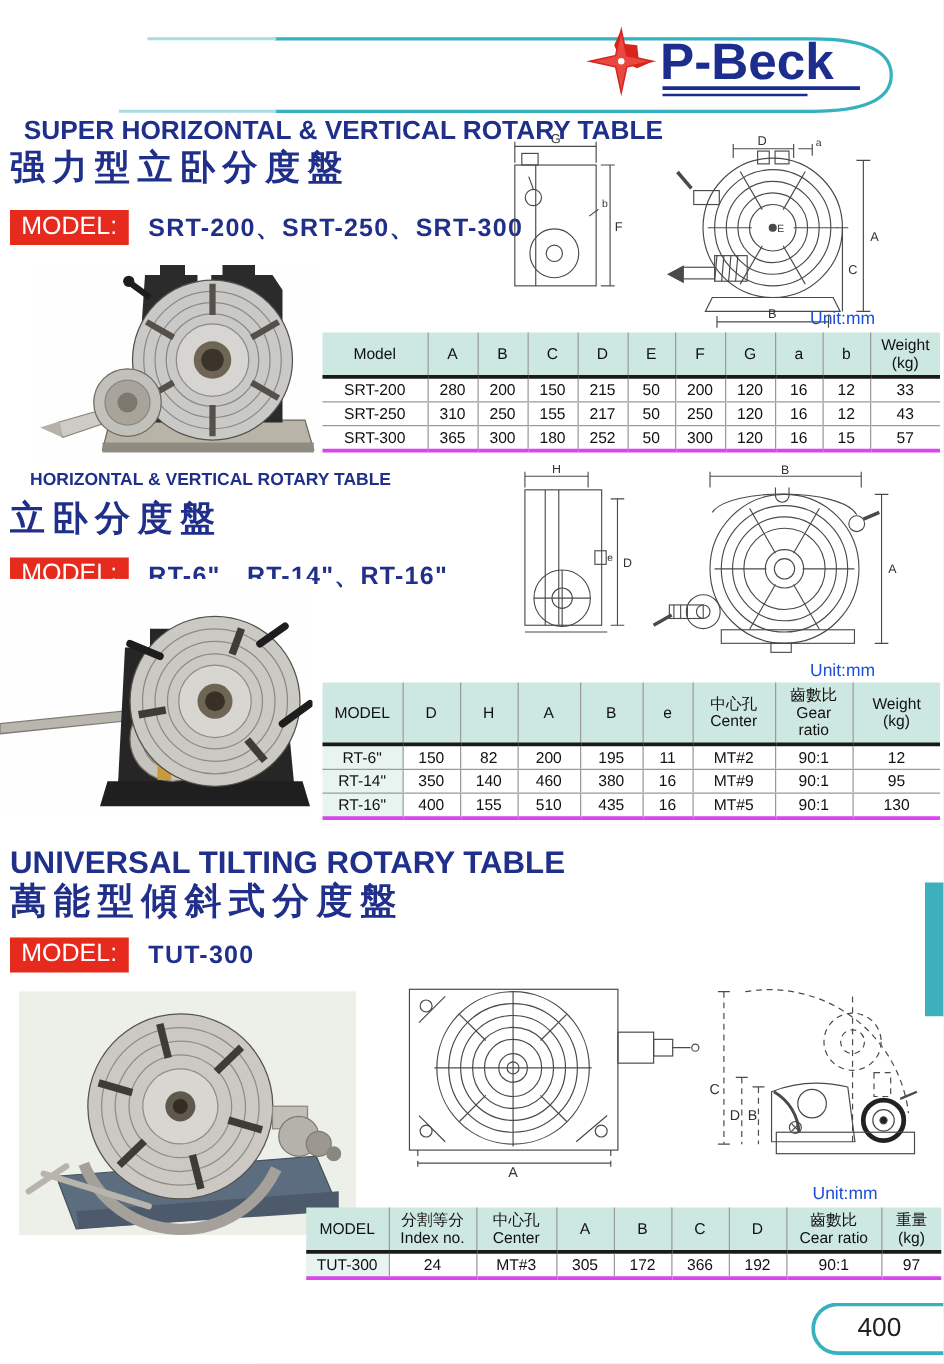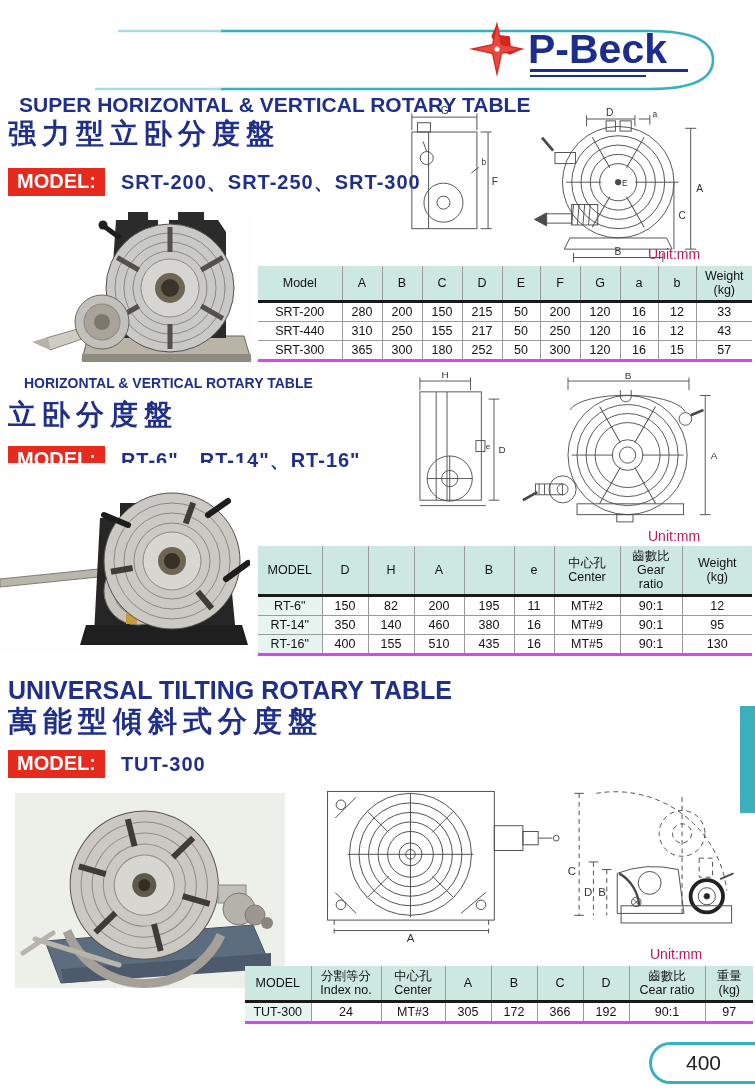--- a/index.html
+++ b/index.html
@@ -5,23 +5,23 @@
   html,body{margin:0;padding:0;background:#e8e8e8;}
   #page{position:relative;width:755px;height:1091px;background:#fff;overflow:hidden;
         font-family:"Liberation Sans",sans-serif;color:#111;}
   .abs{position:absolute;}
   
   #hdr-title{left:126px;top:24px;font-size:42px;font-weight:bold;letter-spacing:10px;color:#0d0d0d;}
   
   .ttl-en{font-weight:bold;color:#20308a;line-height:1;}
   .ttl-zh{font-weight:bold;color:#20308a;letter-spacing:6px;line-height:1;}
   .model-row{display:flex;align-items:center;}
-  .model-badge{background:#e62a1d;color:#fff;font-weight:bold;font-size:20px;padding:2px 9px 4px;line-height:1.1;}
+  .model-badge{background:#e62a1d;color:#fff;font-weight:normal;font-size:20px;padding:2px 9px 4px;line-height:1.1;}
   .model-list{color:#20308a;font-weight:bold;font-size:20px;margin-left:16px;letter-spacing:1px;}
-  .unit{font-size:14px;color:#be185d;}
+  .unit{font-size:14px;color:#1d4ed8;}
   
   table.t{border-collapse:collapse;table-layout:fixed;font-size:12.5px;}
   table.t th{background:#cde8e1;font-weight:normal;white-space:pre-line;line-height:1.12;
              border-left:1px solid #9a9a9a;border-bottom:3px solid #1a1a1a;padding:3px 1px;}
   table.t td{text-align:center;background:#fff;border-left:1px solid #9a9a9a;
              border-bottom:1px solid #9a9a9a;padding:2px 1px;}
   table.t th:first-child,table.t td:first-child{border-left:none;}
   table.t tr:last-child td{border-bottom:3px solid #d946ef;}
   table.t.tint td:first-child{background:#e7f4f0;}
   
@@ -199,21 +199,21 @@
           <td>150</td>
           <td>215</td>
           <td>50</td>
           <td>200</td>
           <td>120</td>
           <td>16</td>
           <td>12</td>
           <td>33</td>
     </tr>
     <tr>
-      <td>SRT-440</td>
+      <td>SRT-250</td>
           <td>310</td>
           <td>250</td>
           <td>155</td>
           <td>217</td>
           <td>50</td>
           <td>250</td>
           <td>120</td>
           <td>16</td>
           <td>12</td>
           <td>43</td>

